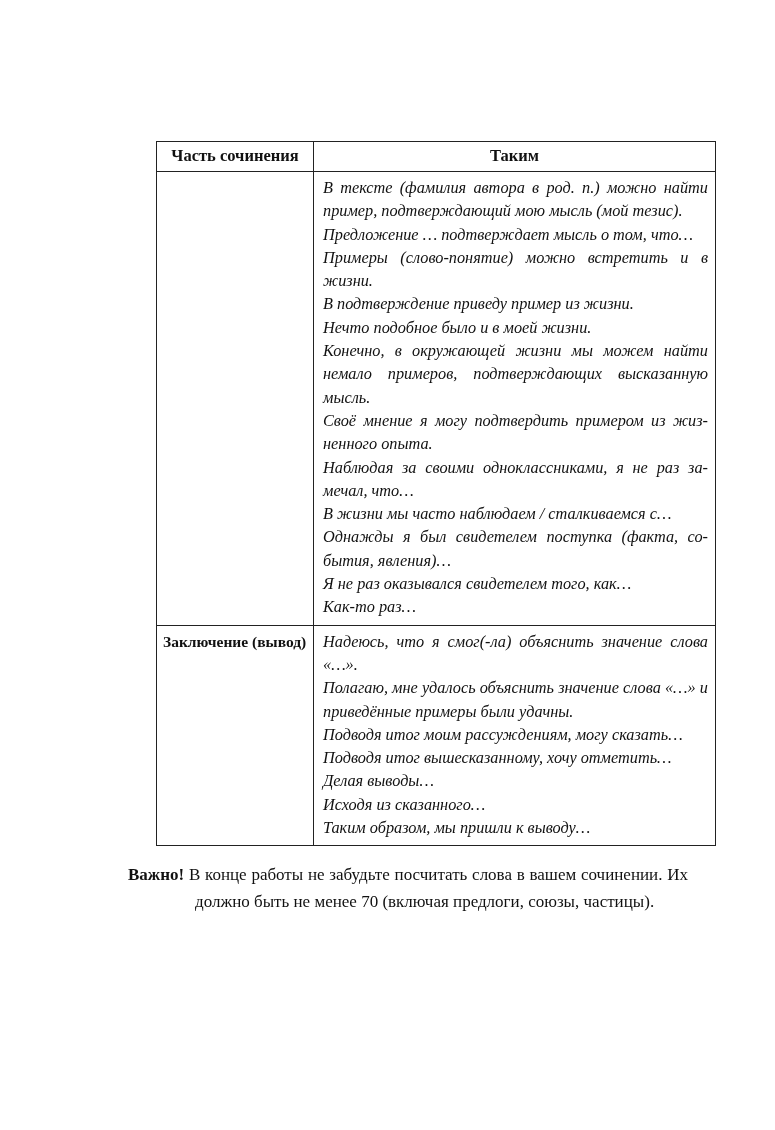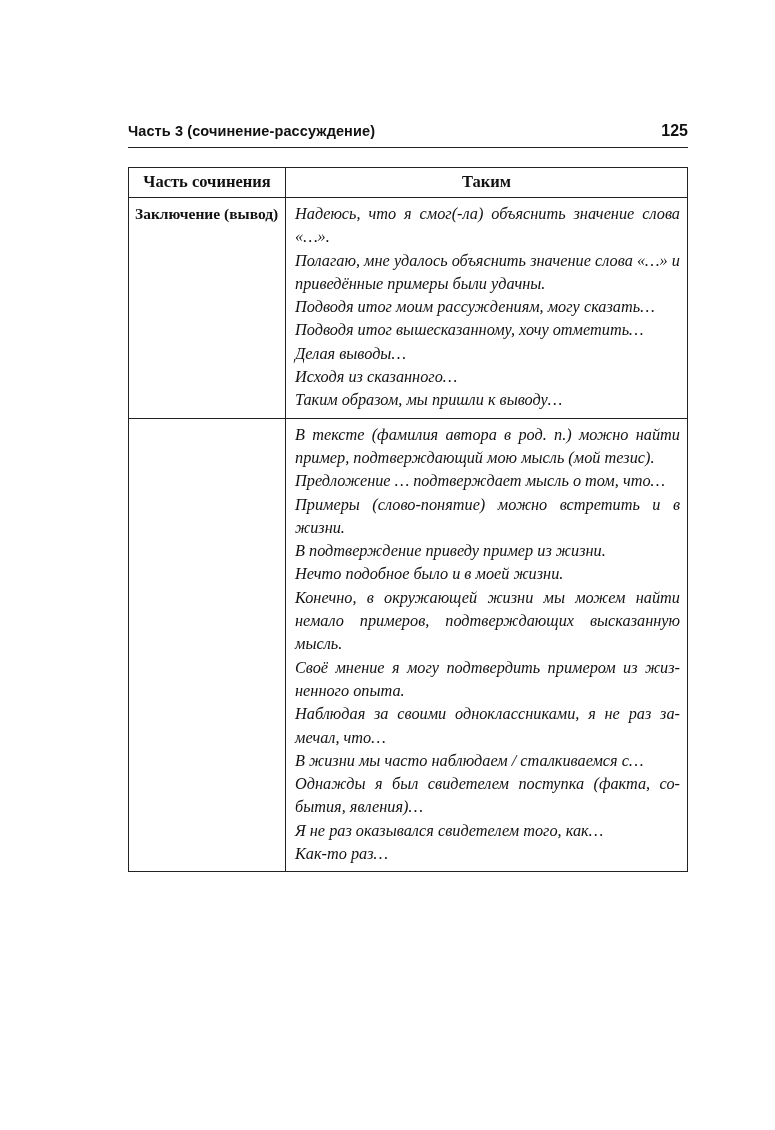--- a/index.html
+++ b/index.html
@@ -28,20 +28,21 @@
   }
   .head-left { font-size: 14.5px; letter-spacing: 0.1px; }
   .head-right { font-size: 16px; }
 
   
   table.cliche-table {
     margin-top: 19px;
     width: 100%;
     border-collapse: collapse;
     table-layout: fixed;
+    margin-left: 28px;
   }
   table.cliche-table th,
   table.cliche-table td {
     border: 1px solid #222;
     vertical-align: top;
   }
   col.part-col { width: 157px; }
   th {
     font-size: 16.5px;
     font-weight: bold;
@@ -74,63 +75,62 @@
     padding-left: 67px;
     text-indent: -67px;
   }
   .note b { font-weight: bold; }
 </style>
 </head>
 <body>
 
 <div class="page">
 
-  <div class="running-head">
-    <span class="head-left">Часть 3 (сочинение-рассуждение)</span>
-    <span class="head-right">125</span>
-  </div>
 
   <table class="cliche-table">
     <colgroup>
       <col class="part-col">
       <col class="cliche-col">
     </colgroup>
     <thead>
       <tr>
         <th>Часть сочинения</th>
         <th>Таким</th>
       </tr>
     </thead>
     <tbody id="table-body">
-        <tr>
-          <td class="part-cell">Заключение (вывод)</td>
-          <td class="cliche-cell">
-            <p>Надеюсь, что я смог(-ла) объяснить значение слова «…».</p>
-            <p>Полагаю, мне удалось объяснить значение слова «…» и приведённые примеры были удачны.</p>
-            <p>Подводя итог моим рассуждениям, могу сказать…</p>
-            <p>Подводя итог вышесказанному, хочу отметить…</p>
-            <p>Делая выводы…</p>
-            <p>Исходя из сказанного…</p>
-            <p>Таким образом, мы пришли к выводу…</p>
-          </td>
-        </tr>
         <tr>
           <td class="part-cell"></td>
           <td class="cliche-cell">
             <p>В тексте (фамилия автора в род. п.) можно найти пример, подтверждающий мою мысль (мой тезис).</p>
             <p>Предложение … подтверждает мысль о том, что…</p>
             <p>Примеры (слово-понятие) можно встретить и в жизни.</p>
             <p>В подтверждение приведу пример из жизни.</p>
             <p>Нечто подобное было и в моей жизни.</p>
             <p>Конечно, в окружающей жизни мы можем найти немало примеров, подтверждающих высказанную мысль.</p>
             <p>Своё мнение я могу подтвердить примером из жиз­ненного опыта.</p>
             <p>Наблюдая за своими одноклассниками, я не раз за­мечал, что…</p>
             <p>В жизни мы часто наблюдаем / сталкиваемся с…</p>
             <p>Однажды я был свидетелем поступка (факта, со­бытия, явления)…</p>
             <p>Я не раз оказывался свидетелем того, как…</p>
             <p>Как-то раз…</p>
           </td>
         </tr>
+        <tr>
+          <td class="part-cell">Заключение (вывод)</td>
+          <td class="cliche-cell">
+            <p>Надеюсь, что я смог(-ла) объяснить значение слова «…».</p>
+            <p>Полагаю, мне удалось объяснить значение слова «…» и приведённые примеры были удачны.</p>
+            <p>Подводя итог моим рассуждениям, могу сказать…</p>
+            <p>Подводя итог вышесказанному, хочу отметить…</p>
+            <p>Делая выводы…</p>
+            <p>Исходя из сказанного…</p>
+            <p>Таким образом, мы пришли к выводу…</p>
+          </td>
+        </tr>
       </tbody>
   </table>
 
+  <p class="note">
+    <b>Важно!</b><span> В конце работы не забудьте посчитать слова в вашем сочинении. Их должно быть не менее 70 (включая предлоги, союзы, частицы).</span>
+  </p>
 
 </div>
 
 </body></html>

